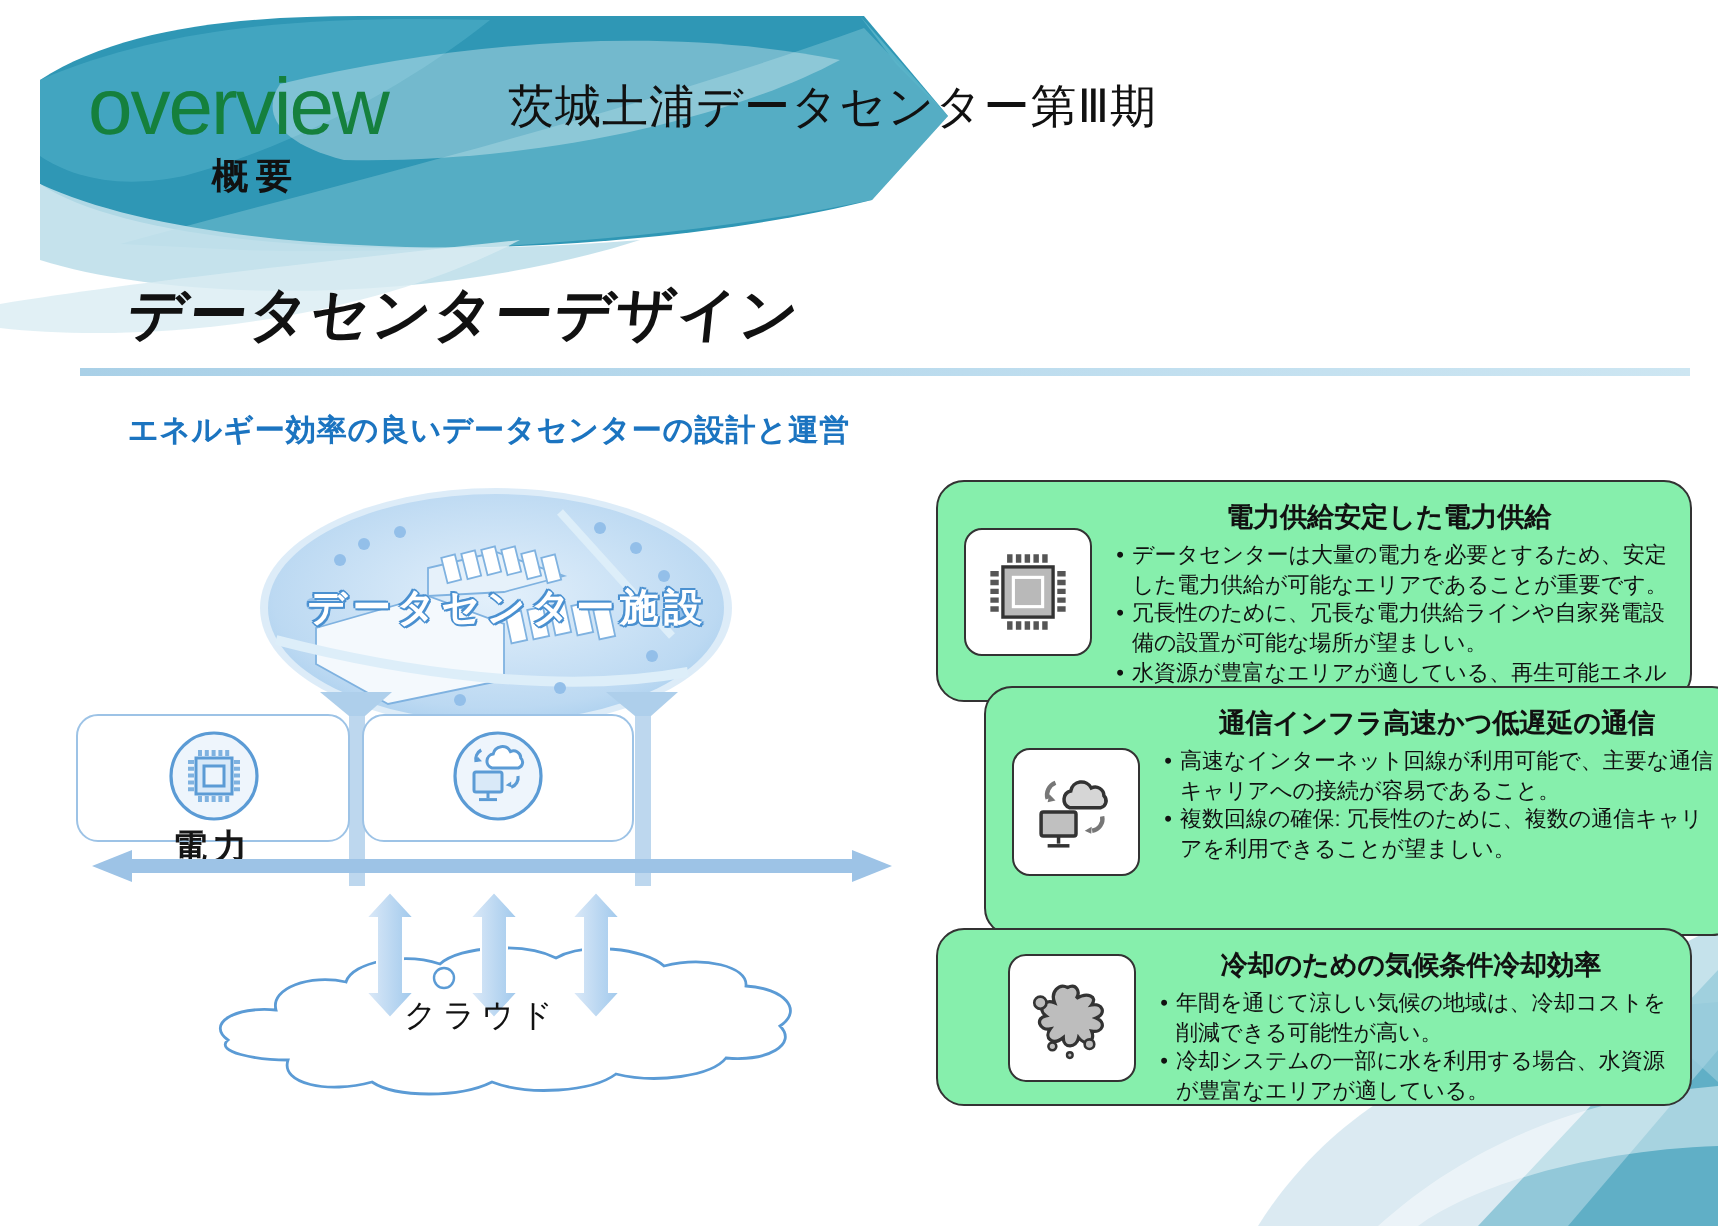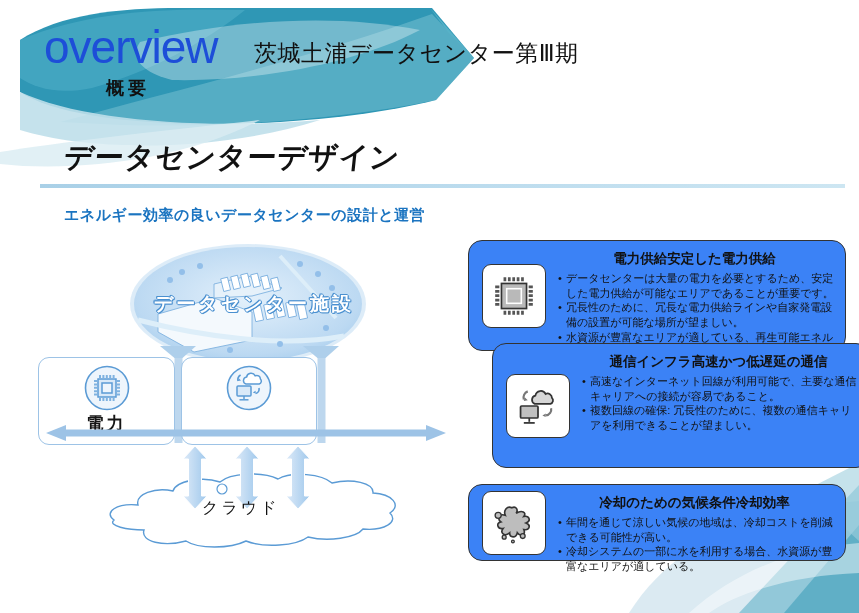--- a/index.html
+++ b/index.html
@@ -2,54 +2,54 @@
 <html><head>
 <meta charset="utf-8">
 <style>
   html,body{margin:0;padding:0;background:#fff;}
   #slide{position:relative;width:859px;height:613px;background:#fff;overflow:hidden;
          font-family:"Liberation Sans","DejaVu Sans",sans-serif;color:#111;}
   svg{display:block;}
   .abs{position:absolute;}
 
   
-  #brand{left:44px;top:20px;font-size:46px;letter-spacing:-1px;color:#1d4ed8;}
+  #brand{left:44px;top:32px;font-size:40px;letter-spacing:-1px;color:#15803d;}
   #brand-sub{left:106px;top:76px;font-size:18px;font-weight:bold;letter-spacing:4px;}
   #page-title{left:254px;top:38px;font-size:23px;font-weight:normal;letter-spacing:0.5px;}
 
   
   #section-title{left:62px;top:138px;font-size:29px;font-weight:bold;transform:skewX(-6deg);transform-origin:left bottom;letter-spacing:1px;}
   #divider{left:40px;top:184px;width:805px;height:4px;background:linear-gradient(to right,#a9d0e7,#bcdcee 55%,#cde6f2);}
   #section-subtitle{left:64px;top:206px;font-size:15px;font-weight:bold;color:#1b74c0;letter-spacing:0.5px;}
 
   
   #facility-label{left:144px;top:291px;width:220px;text-align:center;font-size:19px;font-weight:bold;
     color:#fff;letter-spacing:3px;z-index:3;
     text-shadow:-1px 0 #4a90d0,1px 0 #4a90d0,0 -1px #4a90d0,0 1px #4a90d0,1px 1px #4a90d0,-1px -1px #4a90d0;}
 
   
-  .dbox{position:absolute;top:357px;height:88px;background:#fff;border:1.6px solid #9dc3e6;border-radius:11px;
+  .dbox{position:absolute;top:357px;height:64px;background:#fff;border:1.6px solid #9dc3e6;border-radius:11px;
         box-sizing:border-box;text-align:center;z-index:2;}
   #box-power{left:38px;width:137px;}
   #box-infra{left:181px;width:136px;}
   #box-cooling{left:324px;width:128px;}
   .dbox .circ{width:46px;height:46px;margin:7px auto 1px;}
   .dbox .lbl{font-size:17px;font-weight:bold;letter-spacing:3px;color:#151515;}
 
   #h-arrow{left:40px;top:423px;z-index:3;}
   #connector-layer{left:0;top:0;z-index:1;}
   #ellipse-art{left:130px;top:244px;z-index:1;}
   #cloud-label{left:202px;top:498px;font-size:16px;font-weight:normal;letter-spacing:3px;z-index:2;}
 
   
-  .panel{position:absolute;left:468px;width:378px;border:1.4px solid #333;border-radius:14px;background:#3b82f6;
+  .panel{position:absolute;left:468px;width:378px;border:1.4px solid #333;border-radius:14px;background:#86efac;
          box-sizing:border-box;z-index:2;}
   #panel-power{top:240px;height:111px;}
   #panel-network{top:343px;height:125px;margin-left:24px;}
-  #panel-cooling{top:484px;height:77px;}
+  #panel-cooling{top:464px;height:89px;padding-left:22px;}
   .panel-inner{display:flex;height:100%;align-items:center;}
   .picon{width:62px;height:62px;border:1.5px solid #333;border-radius:9px;margin:0 8px 0 13px;flex:none;
          display:flex;align-items:center;justify-content:center;background:#fff;}
   .pcontent{flex:1;padding:5px 10px 4px 0;align-self:stretch;}
   .ptitle{text-align:center;font-weight:bold;font-size:13.5px;margin:4px 0 3px;}
   .bullet{display:flex;font-size:11px;line-height:1.33;}
   .bullet .dot{width:12px;flex:none;text-align:center;}
 
   #corner-deco{right:0;bottom:0;z-index:0;}
   #header-art{left:0;top:0;z-index:0;}

